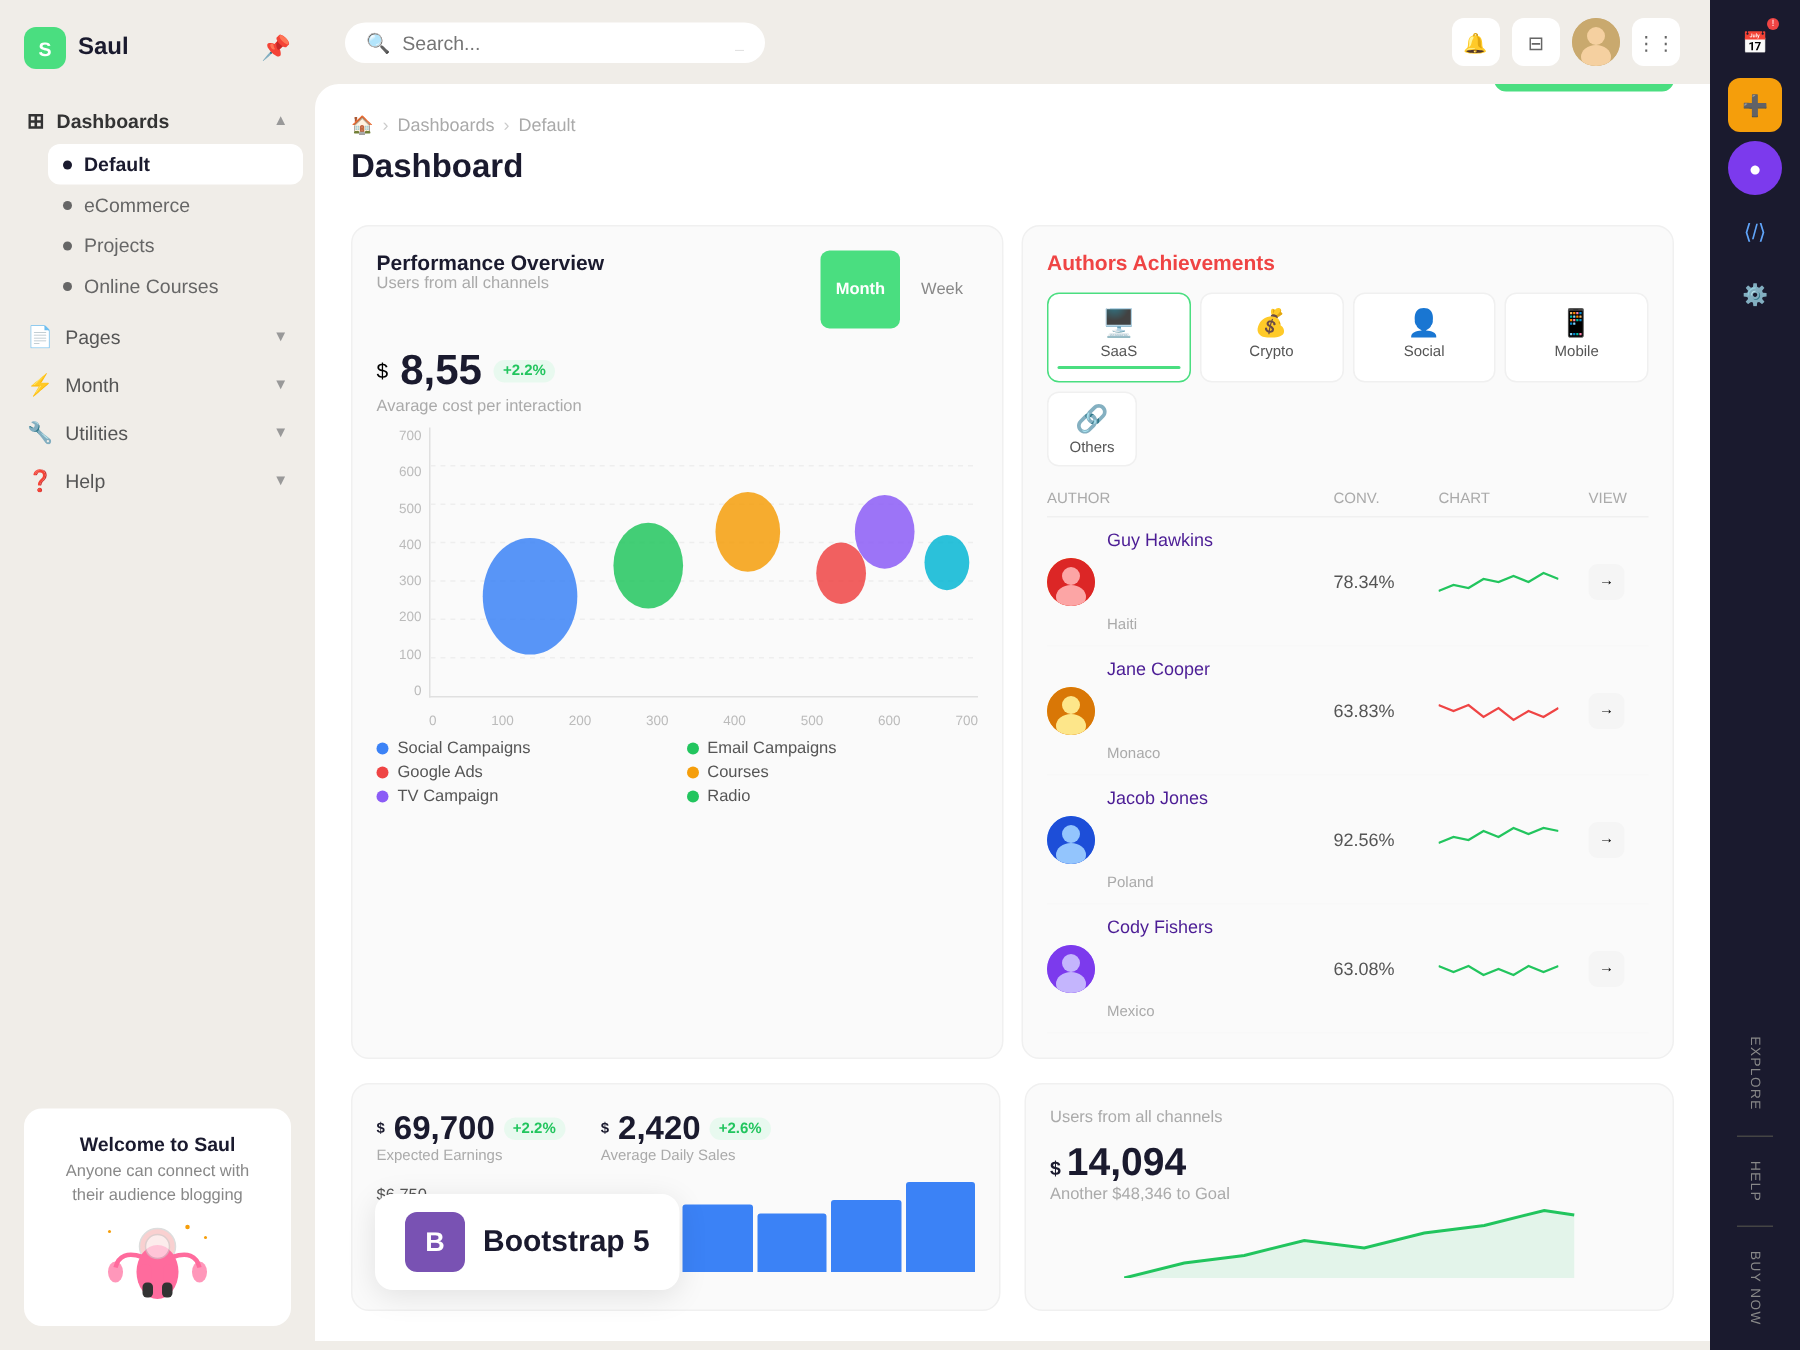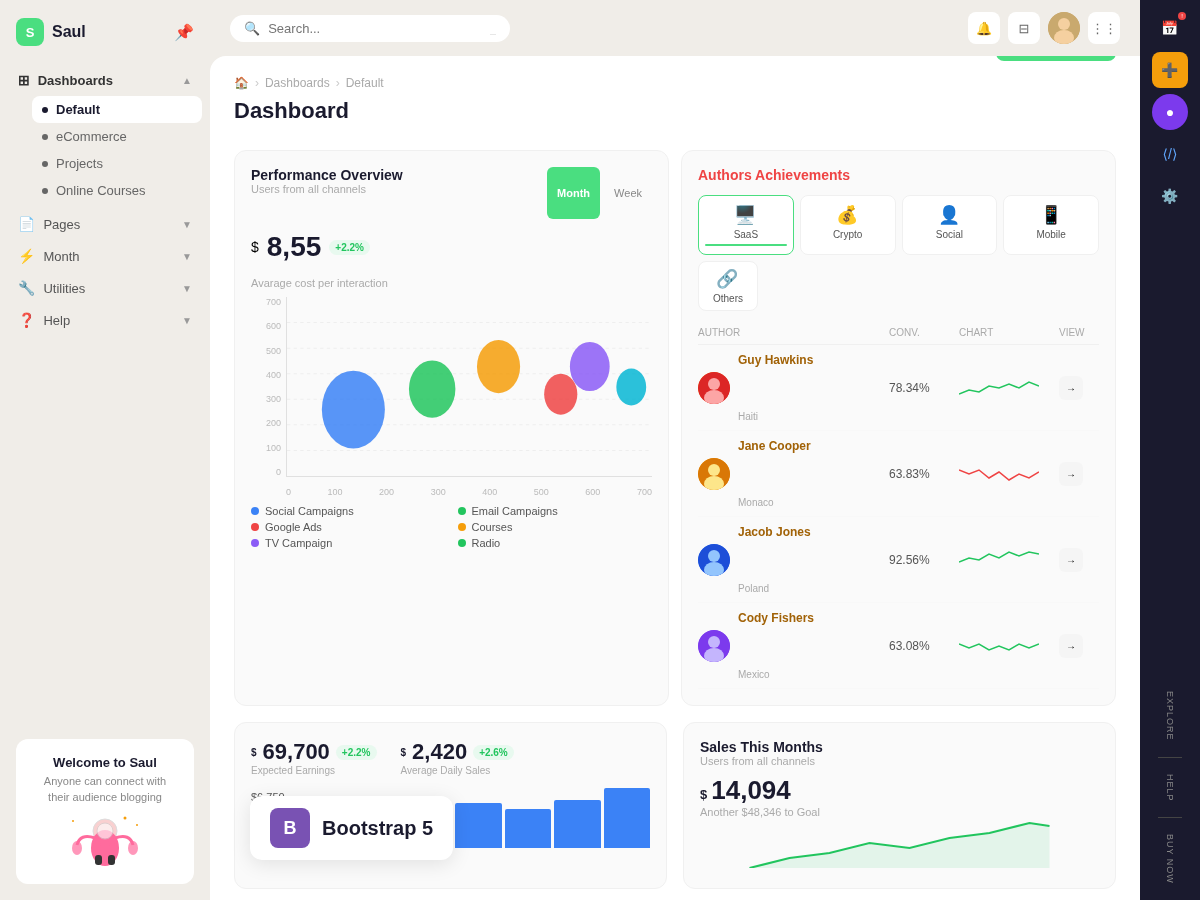--- a/index.html
+++ b/index.html
@@ -61,21 +61,21 @@
     .perf-header { display: flex; align-items: flex-start; justify-content: space-between; margin-bottom: 12px; }
     .perf-title { font-size: 14px; font-weight: 700; color: #1a1a2e; }
     .perf-subtitle { font-size: 11px; color: #aaa; }
     .tab-group { display: flex; gap: 4px; }
     .tab-btn { padding: 20px 10px; border-radius: 6px; font-size: 11px; cursor: pointer; border: none; background: transparent; color: #888; }
     .tab-btn.active { background: #4ade80; color: white; font-weight: 600; }
 
     .metric-value { font-size: 28px; font-weight: 700; color: #1a1a2e; }
     .metric-sup { font-size: 14px; vertical-align: super; }
     .badge-up { background: #e8f9ef; color: #22c55e; font-size: 10px; padding: 2px 6px; border-radius: 10px; font-weight: 600; }
-    .metric-label { font-size: 11px; color: #aaa; margin-top: 14px; }
+    .metric-label { font-size: 11px; color: #aaa; margin-top: 2px; }
 
     
     .bubble-chart { position: relative; width: 100%; height: 200px; margin-top: 8px; }
     .y-labels { position: absolute; left: 0; top: 0; bottom: 20px; display: flex; flex-direction: column; justify-content: space-between; width: 30px; }
     .y-label { font-size: 9px; color: #bbb; text-align: right; }
     .chart-area { position: absolute; left: 35px; right: 0; top: 0; bottom: 20px; border-bottom: 1px solid #e0e0e0; border-left: 1px solid #e0e0e0; }
     .x-labels { position: absolute; left: 35px; right: 0; bottom: 0; display: flex; justify-content: space-between; }
     .x-label { font-size: 9px; color: #bbb; }
 
     
@@ -94,21 +94,21 @@
     .category-tab-icon { font-size: 18px; margin-bottom: 3px; }
     .category-tab-label { font-size: 10px; color: #555; font-weight: 500; }
     .category-tab-underline { height: 2px; background: #4ade80; border-radius: 1px; margin-top: 4px; display: none; }
     .category-tab.active .category-tab-underline { display: block; }
 
     .authors-table { width: 100%; }
     .authors-table-header { display: grid; grid-template-columns: 1fr 70px 100px 40px; font-size: 10px; color: #aaa; text-transform: uppercase; padding: 4px 0 6px; border-bottom: 1px solid #f0f0f0; }
     .author-row { display: grid; grid-template-columns: 1fr 70px 100px 40px; align-items: center; padding: 8px 0; border-bottom: 1px solid #f8f8f8; }
     .author-info { display: flex; align-items: center; gap: 8px; }
     .author-avatar { width: 32px; height: 32px; border-radius: 50%; overflow: hidden; background: #ddd; flex-shrink: 0; }
-    .author-name { font-size: 12px; font-weight: 700; color: #a16207; }
+    .author-name { font-size: 12px; font-weight: 400; color: #4c1d95; }
     .author-country { font-size: 10px; color: #aaa; margin-top: 44px; }
     .author-conv { font-size: 12px; color: #555; }
     .author-view { width: 24px; height: 24px; background: #f5f5f5; border-radius: 6px; display: flex; align-items: center; justify-content: center; font-size: 10px; cursor: pointer; }
 
     
     .bottom-grid { display: grid; grid-template-columns: 1fr 1fr; gap: 16px; margin-top: 16px; }
 
     .earnings-card { background: #fafafa; border-radius: 12px; padding: 16px; border: 1px solid #f0f0f0; }
     .earnings-row { display: flex; gap: 24px; margin-bottom: 12px; }
     .earnings-val { font-size: 22px; font-weight: 700; color: #1a1a2e; }
@@ -530,21 +530,20 @@
                   <div class="mini-bar" style="height:75%;background:#3b82f6"></div>
                   <div class="mini-bar" style="height:65%;background:#3b82f6"></div>
                   <div class="mini-bar" style="height:80%;background:#3b82f6"></div>
                   <div class="mini-bar" style="height:100%;background:#3b82f6"></div>
                 </div>
               </div>
             </div>
           </div>
 
           <div class="sales-card">
-            <div class="sales-title">Sales This Months</div>
             <div class="sales-subtitle">Users from all channels</div>
             <div style="display:flex;align-items:baseline;gap:4px">
               <span style="font-size:13px;color:#1a1a2e;font-weight:700">$</span>
               <span class="sales-big">14,094</span>
             </div>
             <div class="sales-goal">Another $48,346 to Goal</div>
             <svg width="100%" height="50" viewBox="0 0 300 50">
               <polyline points="0,50 40,40 80,35 120,25 160,30 200,20 240,15 280,5 300,8" fill="none" stroke="#22c55e" stroke-width="2"></polyline>
               <polyline points="0,50 40,40 80,35 120,25 160,30 200,20 240,15 280,5 300,8 300,50 0,50" fill="#22c55e" opacity="0.1"></polyline>
             </svg>

